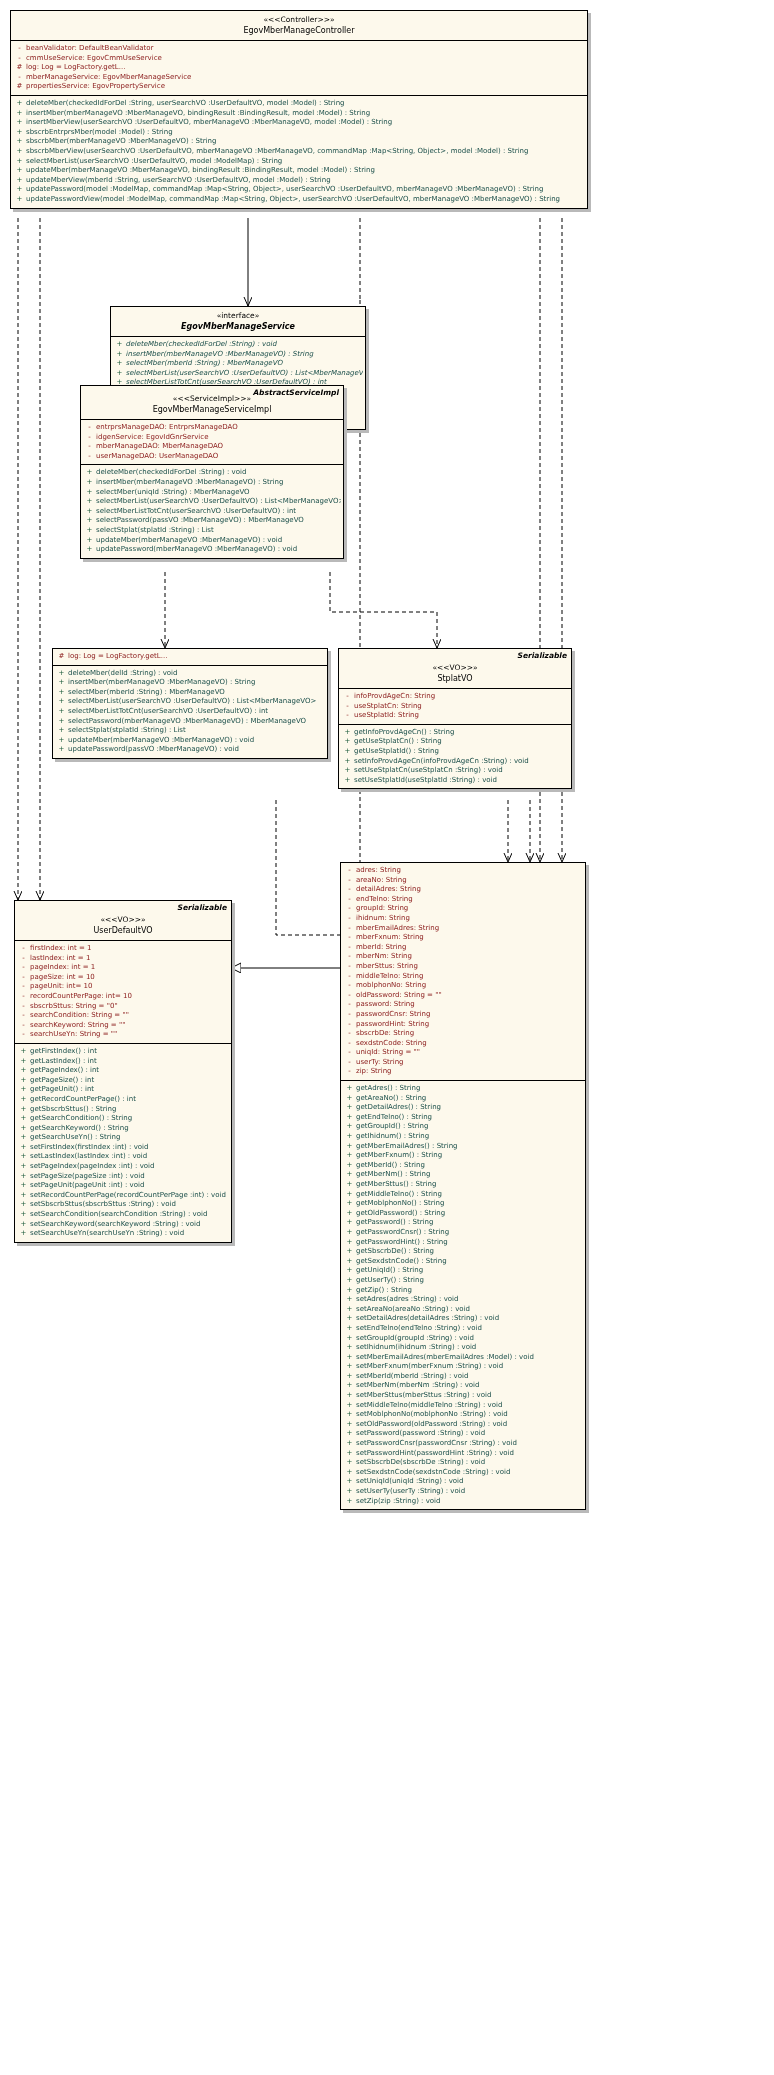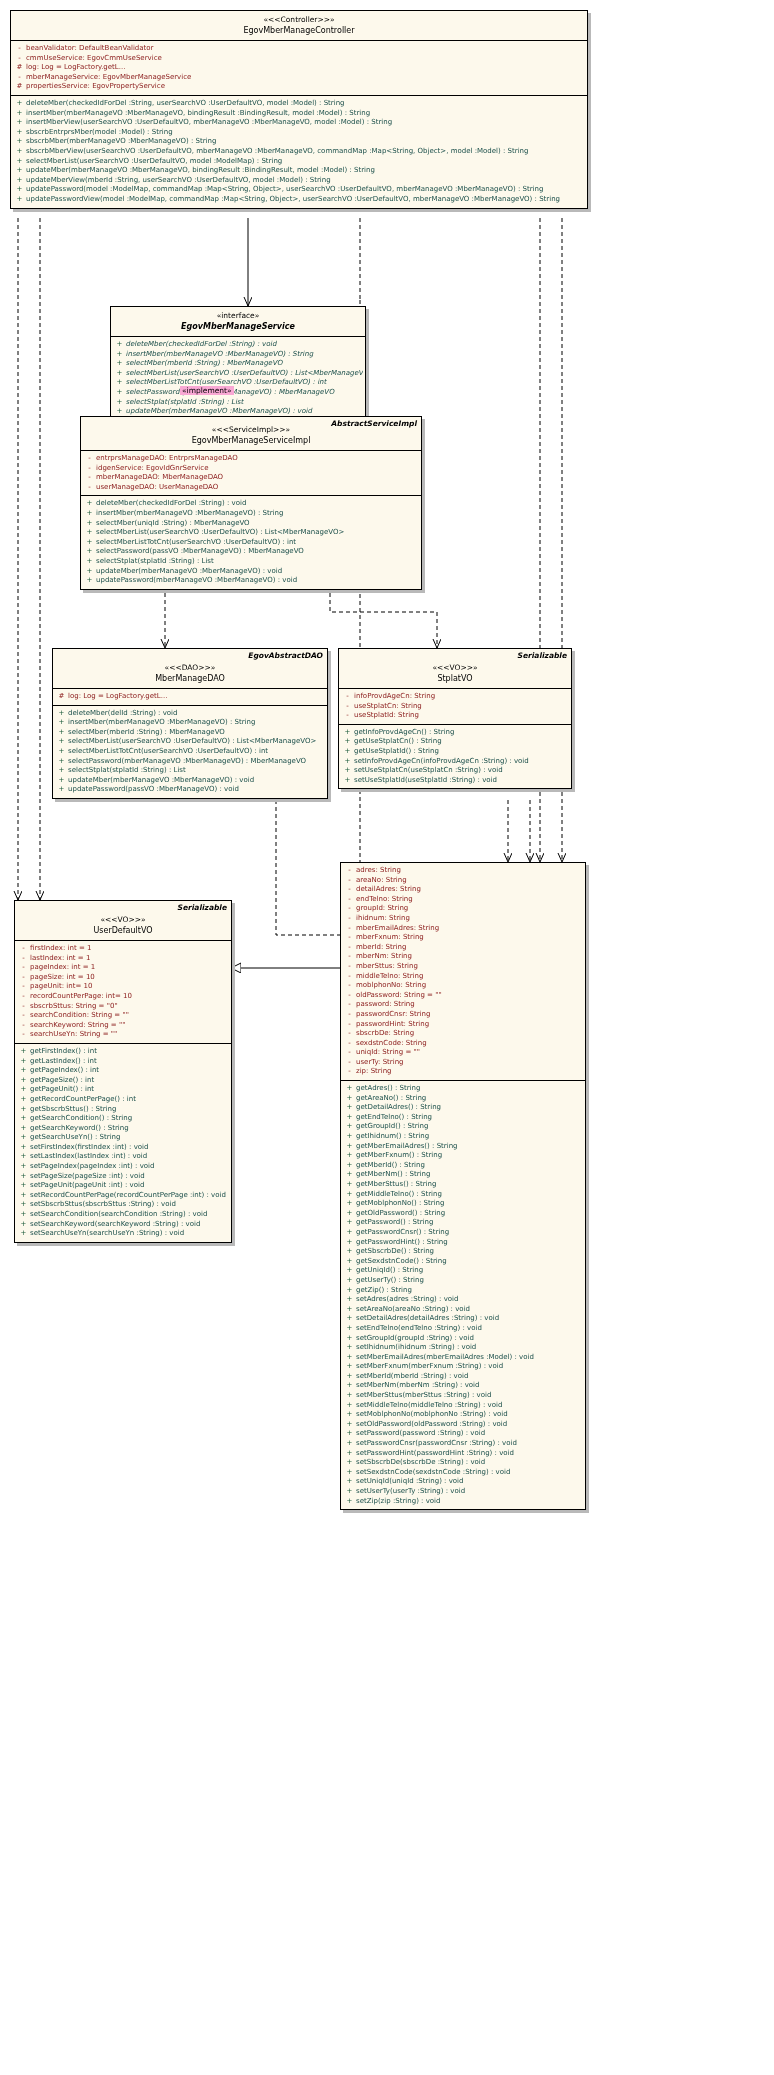--- a/index.html
+++ b/index.html
@@ -176,21 +176,21 @@
         </div>
         <div class="row meth ital">
           <span class="vis pub">+</span>
           <span class="txt">updatePassword(mberManageVO :MberManageVO) : void</span>
         </div>
       </div>
   </div>
 
   <span class="lbl" style="left:180px;top:386px;">«implement»</span>
 
-  <div class="uml" style="left:80px;top:416px;width:342px;">
+  <div class="uml" style="left:80px;top:385px;width:264px;">
     <div class="hdr">
       <div class="absname" style="right:4px;top:2px;">AbstractServiceImpl</div>
       <div class="stereo" style="margin-top:4px;">«&lt;&lt;ServiceImpl&gt;&gt;»</div>
       <div class="cname">EgovMberManageServiceImpl</div>
     </div>
     <div class="sect">
         <div class="row attr">
           <span class="vis">-</span>
           <span class="txt">entrprsManageDAO:  EntrprsManageDAO</span>
         </div>
@@ -241,25 +241,20 @@
           <span class="txt">updateMber(mberManageVO :MberManageVO) : void</span>
         </div>
         <div class="row meth">
           <span class="vis pub">+</span>
           <span class="txt">updatePassword(mberManageVO :MberManageVO) : void</span>
         </div>
       </div>
   </div>
 
   <div class="uml" style="left:52px;top:648px;width:276px;">
-    <div class="hdr">
-      <div class="absname" style="right:4px;top:2px;">EgovAbstractDAO</div>
-      <div class="stereo" style="margin-top:10px;">«&lt;&lt;DAO&gt;&gt;»</div>
-      <div class="cname">MberManageDAO</div>
-    </div>
     <div class="sect">
         <div class="row attr">
           <span class="vis">#</span>
           <span class="txt">log: Log = LogFactory.getL...</span>
         </div>
       </div>
     <div class="sect">
         <div class="row meth">
           <span class="vis pub">+</span>
           <span class="txt">deleteMber(delId :String) : void</span>

